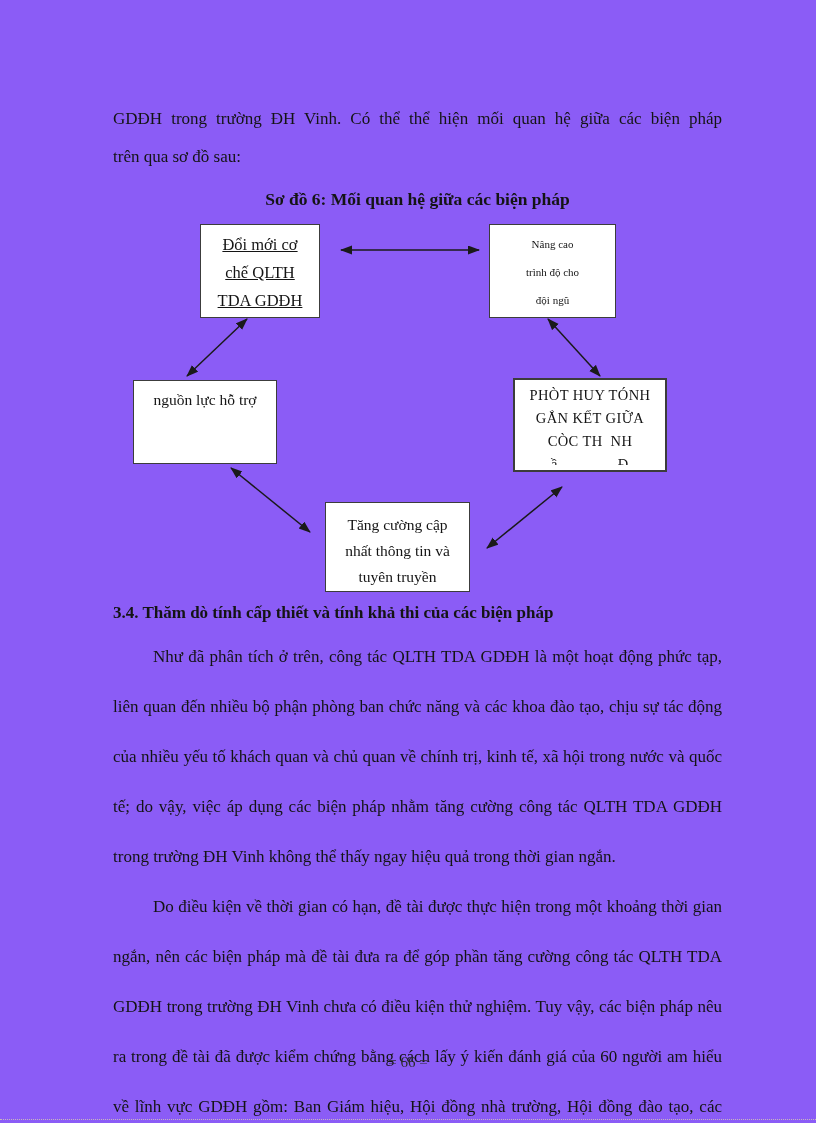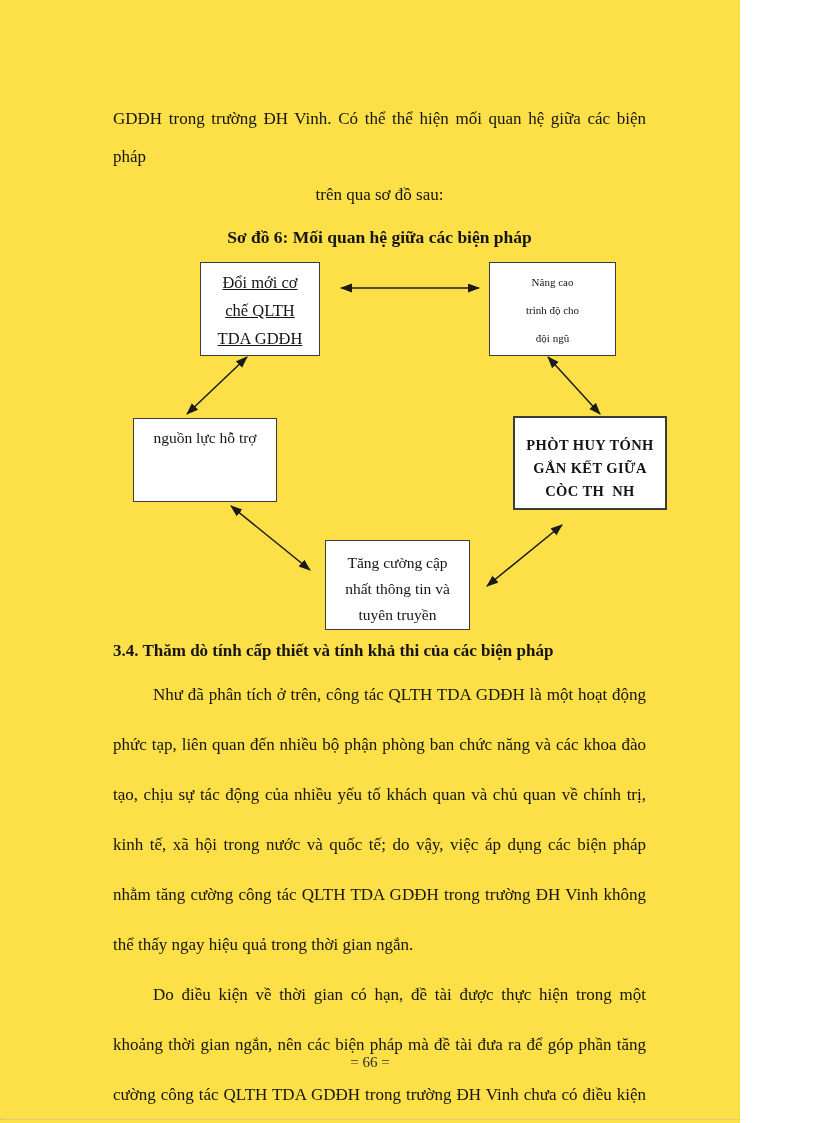--- a/index.html
+++ b/index.html
@@ -1,29 +1,29 @@
 <!DOCTYPE html>
 <html><head>
 <meta charset="utf-8">
 <style>
   html, body { margin: 0; padding: 0; background: #ffffff; }
   .page {
     position: relative;
-    width: 740px;
+    width: 816px;
     height: 1123px;
-    background: #fde047;
+    background: #8b5cf6;
     overflow: hidden;
     font-family: "Liberation Serif", "DejaVu Serif", serif;
     color: #141414;
     box-sizing: border-box;
     padding: 100px 94px 0 113px;
   }
   .bodytext { font-size: 17px; line-height: 38px; text-align: justify; }
   .intro-line1 { display: block; text-align: justify; text-align-last: justify; }
-  .intro-line2 { display: block; text-align: center; }
+  .intro-line2 { display: block; text-align: left; }
   .diagram-title {
     font-weight: bold;
     font-size: 17.5px;
     text-align: center;
     line-height: 38px;
     margin-top: 4px;
   }
   
   .diagram { position: relative; width: 609px; height: 376px; margin-top: 0; }
   .diagram svg { position: absolute; left: 0; top: 0; }
@@ -32,21 +32,21 @@
     box-sizing: border-box;
     background: #ffffff;
     border: 1.6px solid #3c3c3c;
     text-align: center;
     overflow: hidden;
   }
   .dline { display: block; white-space: pre; }
   .b1 { left: 87px;  top: 6px;   width: 120px; height: 94px; font-size: 16.5px; line-height: 28px; padding-top: 6px; text-decoration: underline; }
   .b2 { left: 376px; top: 6px;   width: 127px; height: 94px; font-size: 11px; line-height: 28px; padding-top: 5px; }
   .b3 { left: 20px;  top: 162px; width: 144px; height: 84px; font-size: 15.5px; line-height: 26px; padding-top: 6px; }
-  .b4 { left: 400px; top: 160px; width: 154px; height: 94px; font-size: 14.5px; line-height: 23px; padding-top: 16px; font-weight: bold; border-width: 2px; letter-spacing: 0.4px; }
+  .b4 { left: 400px; top: 160px; width: 154px; height: 94px; font-size: 14.5px; line-height: 23px; padding-top: 4px; font-weight: normal; border-width: 2px; letter-spacing: 0.4px; }
   .b5 { left: 212px; top: 284px; width: 145px; height: 90px; font-size: 15.5px; line-height: 26px; padding-top: 9px; }
   .clipline { display: block; white-space: pre; height: 12px; overflow: hidden; letter-spacing: 1px; }
   
   .section-heading { font-weight: bold; font-size: 17px; line-height: 38px; }
   .para { margin: 0; text-indent: 40px; font-size: 17px; line-height: 50px; text-align: justify; }
   
   .page-number {
     position: absolute;
     left: 0; right: 0;
     bottom: 52px;

